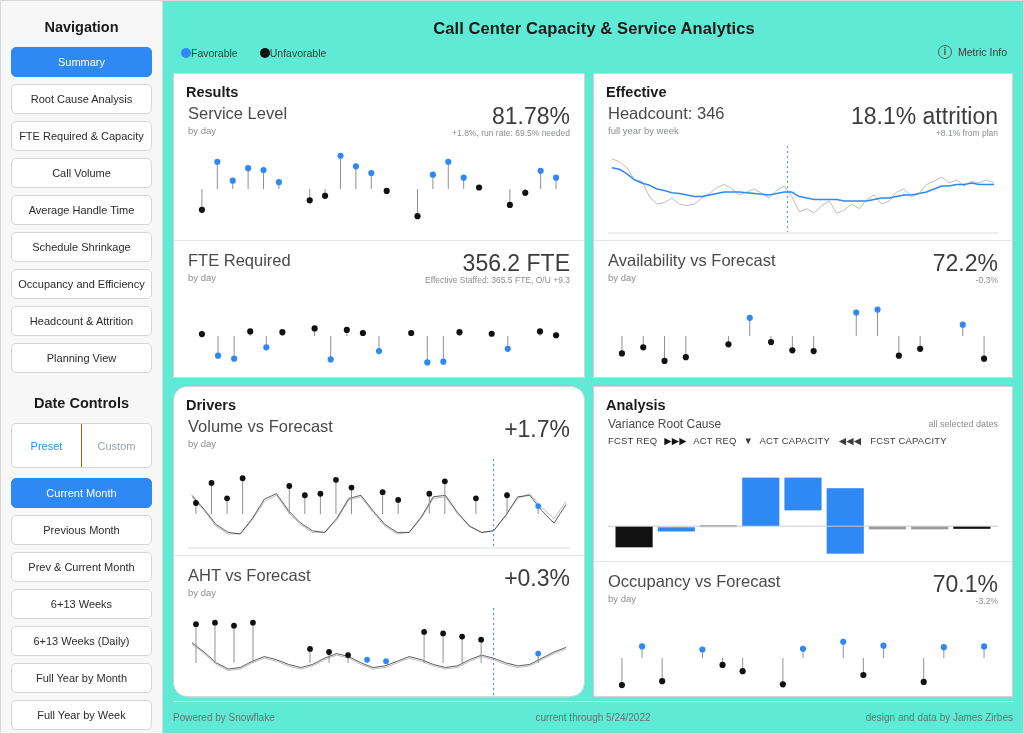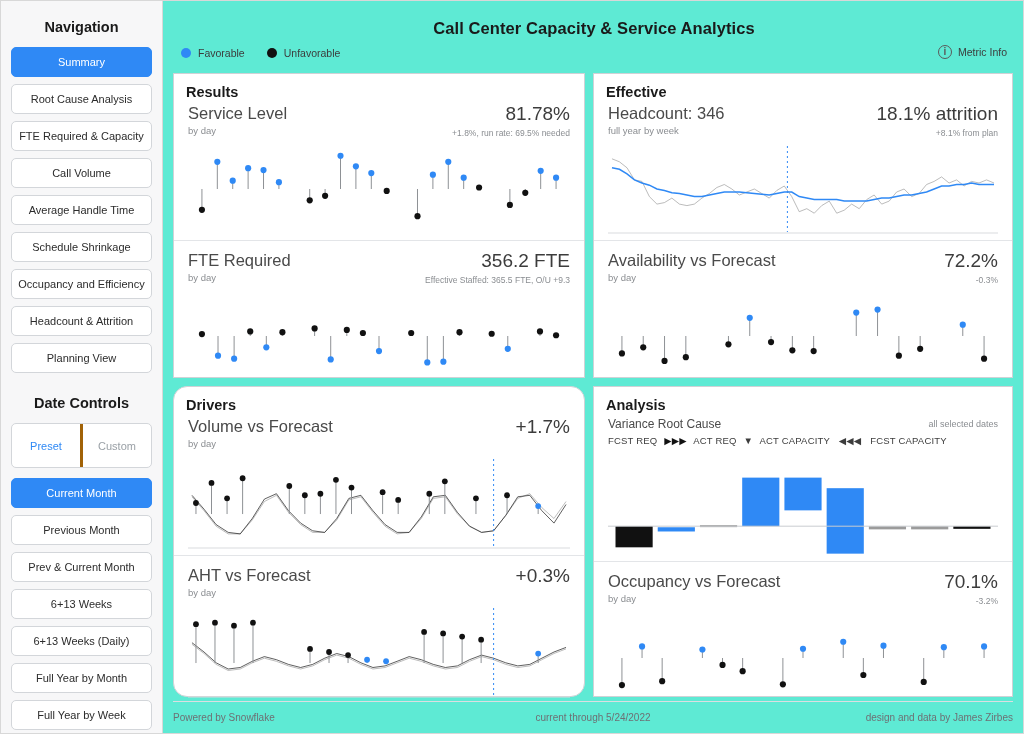--- a/index.html
+++ b/index.html
@@ -67,21 +67,21 @@
   }
   .seg > div {
     flex: 1;
     display: flex;
     align-items: center;
     justify-content: center;
     font-size: 11px;
     cursor: pointer;
   }
   .seg .on { color: #2f89f5; }
-  .seg .off { color: #9aa0a6; border-left: 3px solid #a16207; }
+  .seg .off { color: #9aa0a6; border-left: 1px solid #a16207; }
 
   
   #header {
     position: absolute;
     left: 162px; top: 0;
     width: 862px; height: 68px;
   }
   .dash-title {
     text-align: center;
     font-size: 16.5px;
@@ -90,21 +90,21 @@
     padding-top: 18px;
     letter-spacing: .1px;
   }
   .legend {
     position: absolute;
     left: 18px; top: 46px;
     display: flex;
     gap: 22px;
     align-items: center;
   }
-  .legend-item { display: flex; align-items: center; gap: 7px; font-size: 10.5px; color: #3c3c3c; }
+  .legend-item { display: flex; align-items: center; font-size: 10.5px; color: #3c3c3c; }
   .dot { width: 10px; height: 10px; border-radius: 50%; display: inline-block; }
   .dot.fav { background: #2f89f5; }
   .dot.unfav { background: #111111; }
   .metric-info {
     position: absolute;
     right: 18px; top: 44px;
     display: flex; align-items: center; gap: 6px;
     font-size: 10.5px; color: #3c3c3c;
     cursor: pointer;
   }
@@ -137,21 +137,21 @@
   .sub-chart + .sub-chart { border-top: 1px solid #e3e5e8; margin-top: 6px; padding-top: 10px; }
   .sc-head { position: relative; height: 40px; }
   .sc-title {
     font-size: 16.5px;
     color: #4a4a4a;
     font-weight: normal;
   }
   .sc-sub { font-size: 9.5px; color: #8a8d91; margin-top: 2px; }
   .sc-value {
     position: absolute; right: 0; top: -1px;
-    font-size: 19px; color: #3c3c3c;
+    font-size: 23px; color: #3c3c3c;
   }
   .sc-delta {
     position: absolute; right: 0; top: 24px;
     font-size: 8.5px; color: #8a8d91;
   }
   .plot { position: relative; width: 100%; }
   .plot svg { display: block; width: 100%; }
 
   
   #footer {

